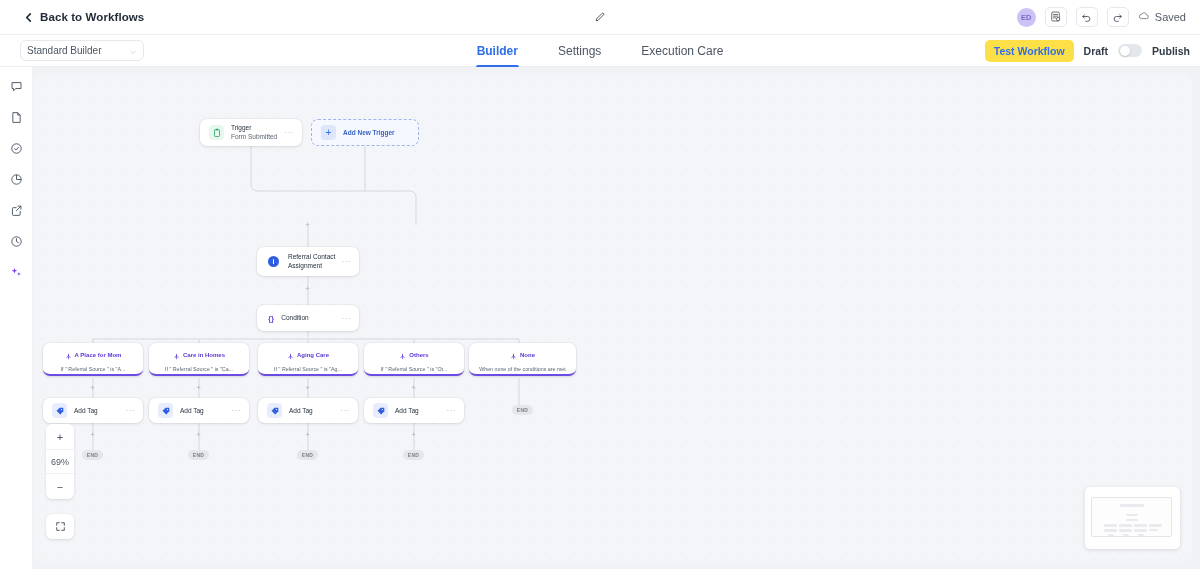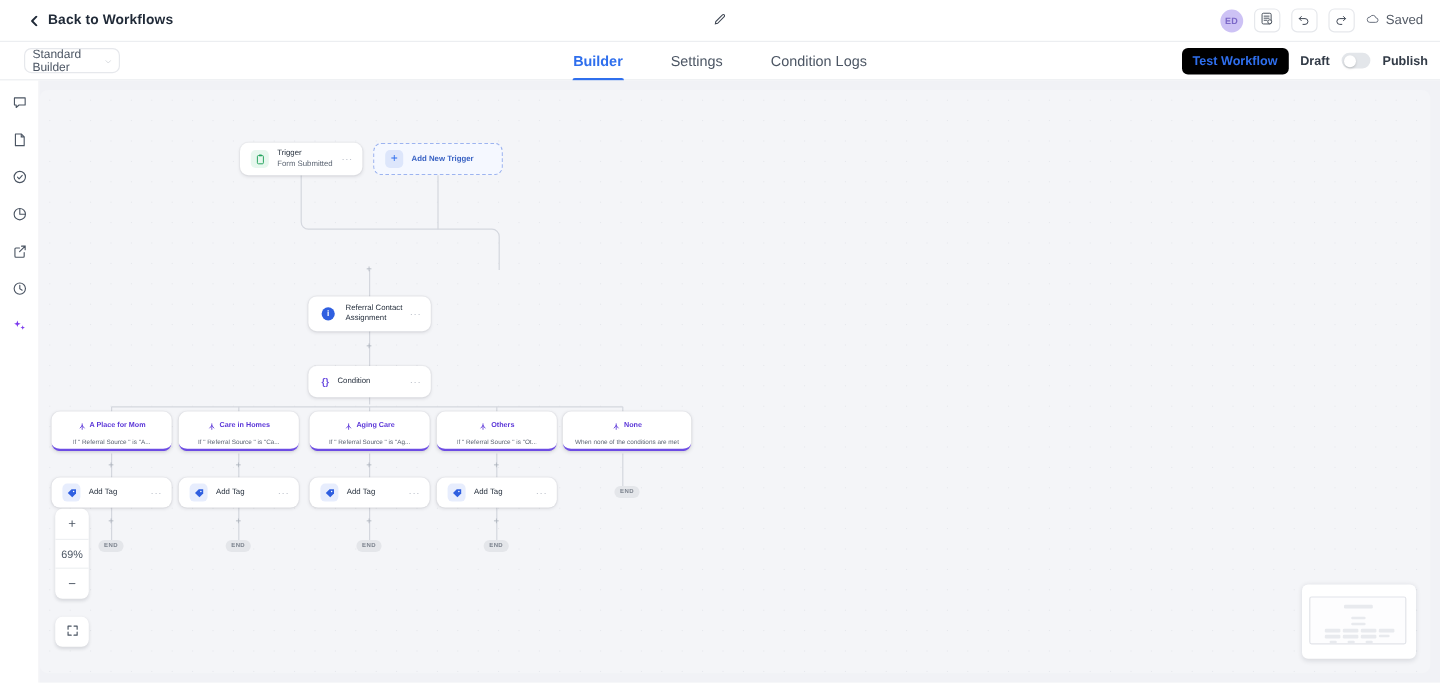--- a/index.html
+++ b/index.html
@@ -55,21 +55,21 @@
 
   
   .tabbar {
     height: 32px; width: 1200px;
     display: flex; align-items: center;
     border-bottom: 1px solid #eceef1; background: #fff;
     position: relative;
   }
   .builder-select {
     margin-left: 20px;
-    width: 80px; height: 21px;
+    width: 124px; height: 21px;
     border: 1px solid #e6e8ec; border-radius: 6px; background: #fff;
     display: flex; align-items: center; padding: 0 6px;
     font-size: 10px; color: #4b5563; cursor: pointer;
   }
   .builder-select .caret { margin-left: auto; width: 8px; height: 8px; opacity: .45; }
   .tabs {
     position: absolute; left: 0; right: 0; top: 0; height: 32px;
     display: flex; align-items: center; justify-content: center; gap: 38px;
   }
   .tab {
@@ -80,21 +80,21 @@
   .tab.active { color: #2f6fed; font-weight: 600; }
   .tab.active:after {
     content: ""; position: absolute; left: 0; right: 0; bottom: 0;
     height: 2px; background: #2f6fed; border-radius: 2px 2px 0 0;
   }
   .tabbar-right {
     margin-left: auto; margin-right: 10px;
     display: flex; align-items: center; gap: 10px; z-index: 2;
   }
   .test-btn {
-    background: #000000; color: #2f6fed;
+    background: #fde047; color: #2f6fed;
     font-size: 10.5px; font-weight: 600;
     padding: 5px 9px; border-radius: 5px; border: none; cursor: pointer;
   }
   .draft-label, .publish-label { font-size: 10.5px; color: #313a46; font-weight: 600; text-align: center; }
   .toggle {
     width: 24px; height: 13px; border-radius: 7px; background: #e3e6ea;
     position: relative; cursor: pointer;
   }
   .toggle .knob {
     position: absolute; top: 1.5px; left: 1.5px;
@@ -305,21 +305,21 @@
     <span class="caret">
       <svg viewBox="0 0 10 10">
           <path d="M2 4 L5 7 L8 4" fill="none" stroke="#9aa1ad" stroke-width="1.1" stroke-linecap="round" stroke-linejoin="round"></path>
         </svg>
     </span>
   </div>
 
   <div class="tabs">
     <div class="tab active">Builder</div>
     <div class="tab">Settings</div>
-    <div class="tab">Condition Logs</div>
+    <div class="tab">Execution Care</div>
   </div>
 
   <div class="tabbar-right">
     <button class="test-btn">Test Workflow</button>
     <span class="draft-label">Draft</span>
     <div class="toggle">
         <div class="knob"></div>
       </div>
     <span class="publish-label">Publish</span>
   </div>

